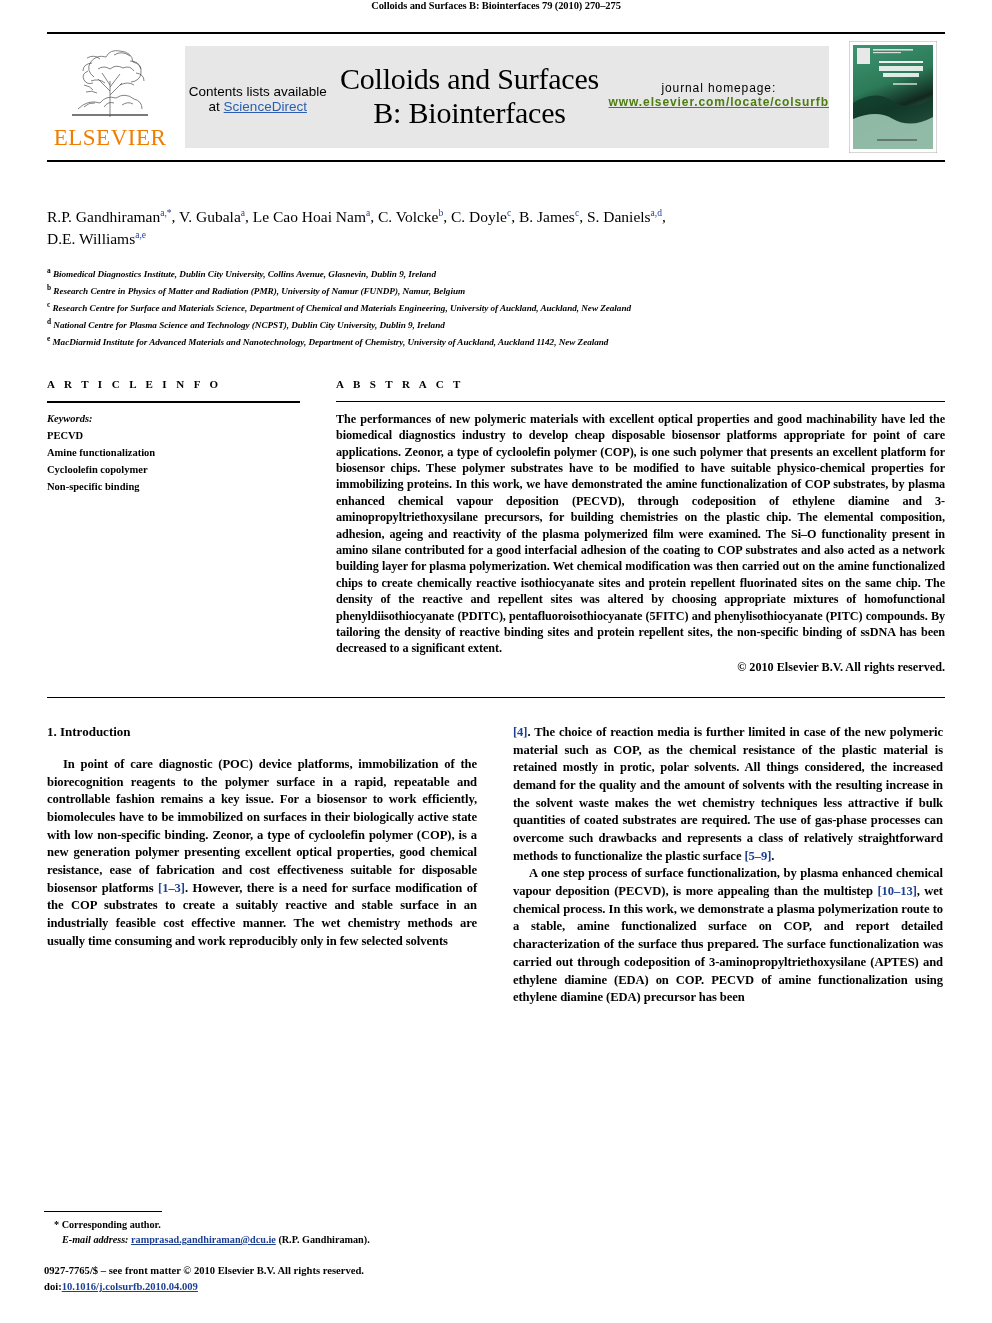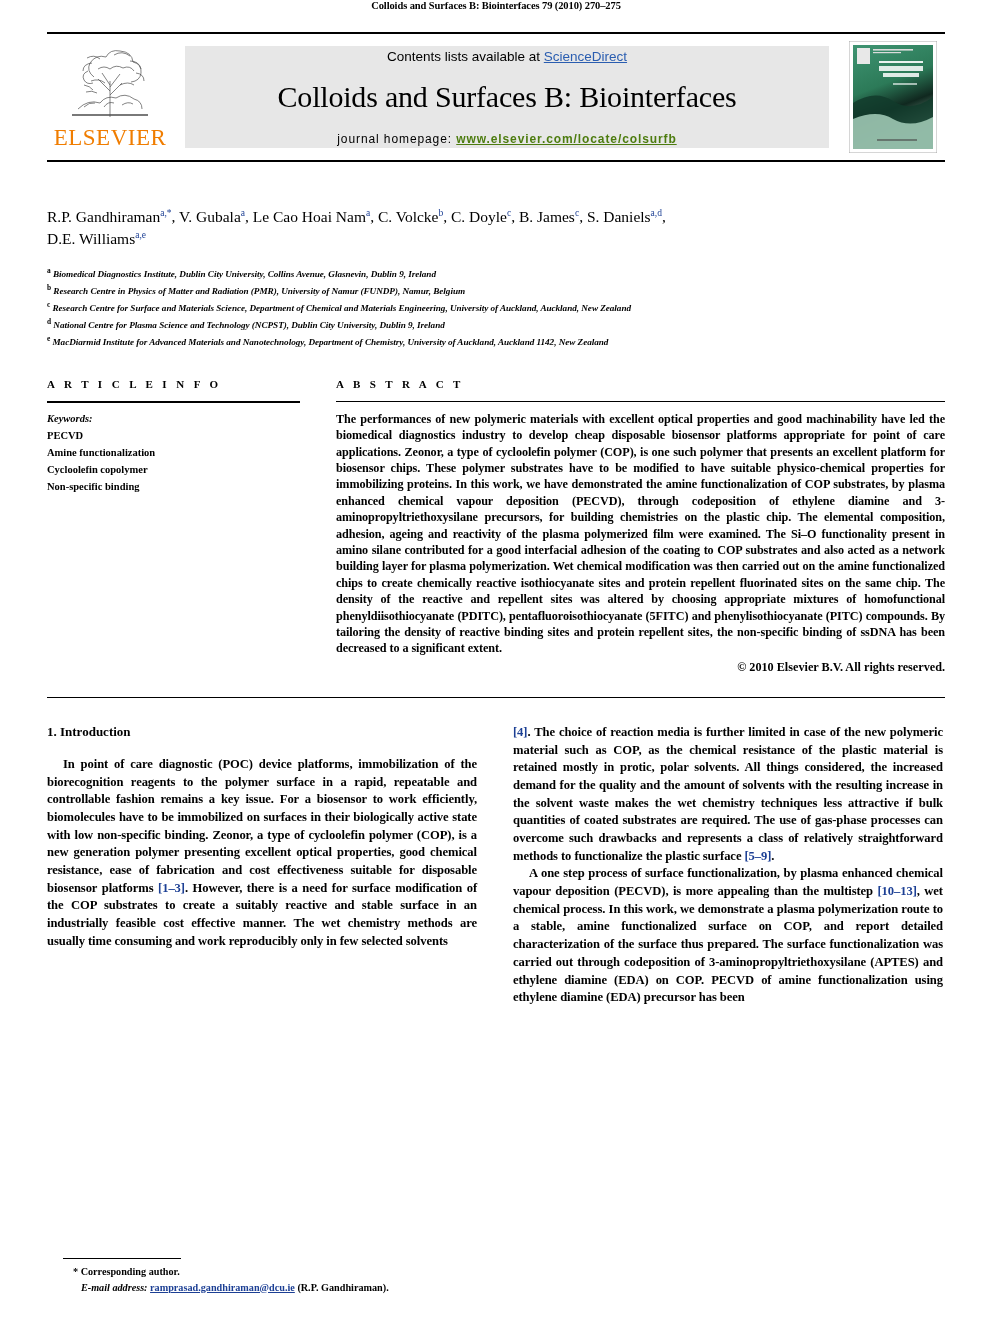--- a/index.html
+++ b/index.html
@@ -57,21 +57,21 @@
     color: #f07d00;
     font-size: 23px;
     letter-spacing: 0.5px;
     line-height: 1;
     margin-top: 1px;
   }
   .masthead-center {
     flex: 1 1 auto;
     background: #e7e7e7;
     display: flex;
-    flex-direction: column;
+    flex-direction: row;
     justify-content: center;
     align-items: center;
     text-align: center;
     margin: 12px;
   }
   .contents-line {
     font-size: 13.5px;
     font-family: "Liberation Sans", sans-serif;
     margin-top: 4px;
   }
@@ -191,21 +191,21 @@
     text-indent: 16px;
     margin: 0;
     letter-spacing: -0.08px;
   }
   .para.noindent { text-indent: 0; }
   .ref { color: #1c3f94; }
 
   
   .footnote-area {
     position: absolute;
-    left: 63px;
+    left: 44px;
     bottom: 28px;
     width: 430px;
   }
   .footnote-rule {
     border-top: 0.9px solid #000;
     width: 118px;
     margin-bottom: 5px;
   }
   .fn-line {
     font-size: 10.2px;
@@ -345,15 +345,19 @@
     <div class="bcol">
       <p class="para noindent"><span class="ref">[4]</span><span>. The choice of reaction media is further limited in case of the new polymeric material such as COP, as the chemical resistance of the plastic material is retained mostly in protic, polar solvents. All things considered, the increased demand for the quality and the amount of solvents with the resulting increase in the solvent waste makes the wet chemistry techniques less attractive if bulk quantities of coated substrates are required. The use of gas-phase processes can overcome such drawbacks and represents a class of relatively straightforward methods to functionalize the plastic surface </span><span class="ref">[5–9]</span><span>.</span></p>
       <p class="para"><span>A one step process of surface functionalization, by plasma enhanced chemical vapour deposition (PECVD), is more appealing than the multistep </span><span class="ref">[10–13]</span><span>, wet chemical process. In this work, we demonstrate a plasma polymerization route to a stable, amine functionalized surface on COP, and report detailed characterization of the surface thus prepared. The surface functionalization was carried out through codeposition of 3-aminopropyltriethoxysilane (APTES) and ethylene diamine (EDA) on COP. PECVD of amine functionalization using ethylene diamine (EDA) precursor has been</span></p>
     </div>
   </div>
 
   <div class="footnote-area">
     <div class="footnote-rule"></div>
     <div class="fn-line" style="padding-left:10px;">* Corresponding author.</div>
     <div class="fn-line" style="padding-left:18px;"><span class="em">E-mail address:</span> <a class="mail" href="#">ramprasad.gandhiraman@dcu.ie</a> <span>(R.P. Gandhiraman).</span></div>
+    <div class="issn-block">
+      <div class="issn-line">0927-7765/$ – see front matter © 2010 Elsevier B.V. All rights reserved.</div>
+      <div class="issn-line"><span>doi:</span><a class="doi-link" href="#">10.1016/j.colsurfb.2010.04.009</a></div>
+    </div>
   </div>
 
 </div>
 
 </body></html>

